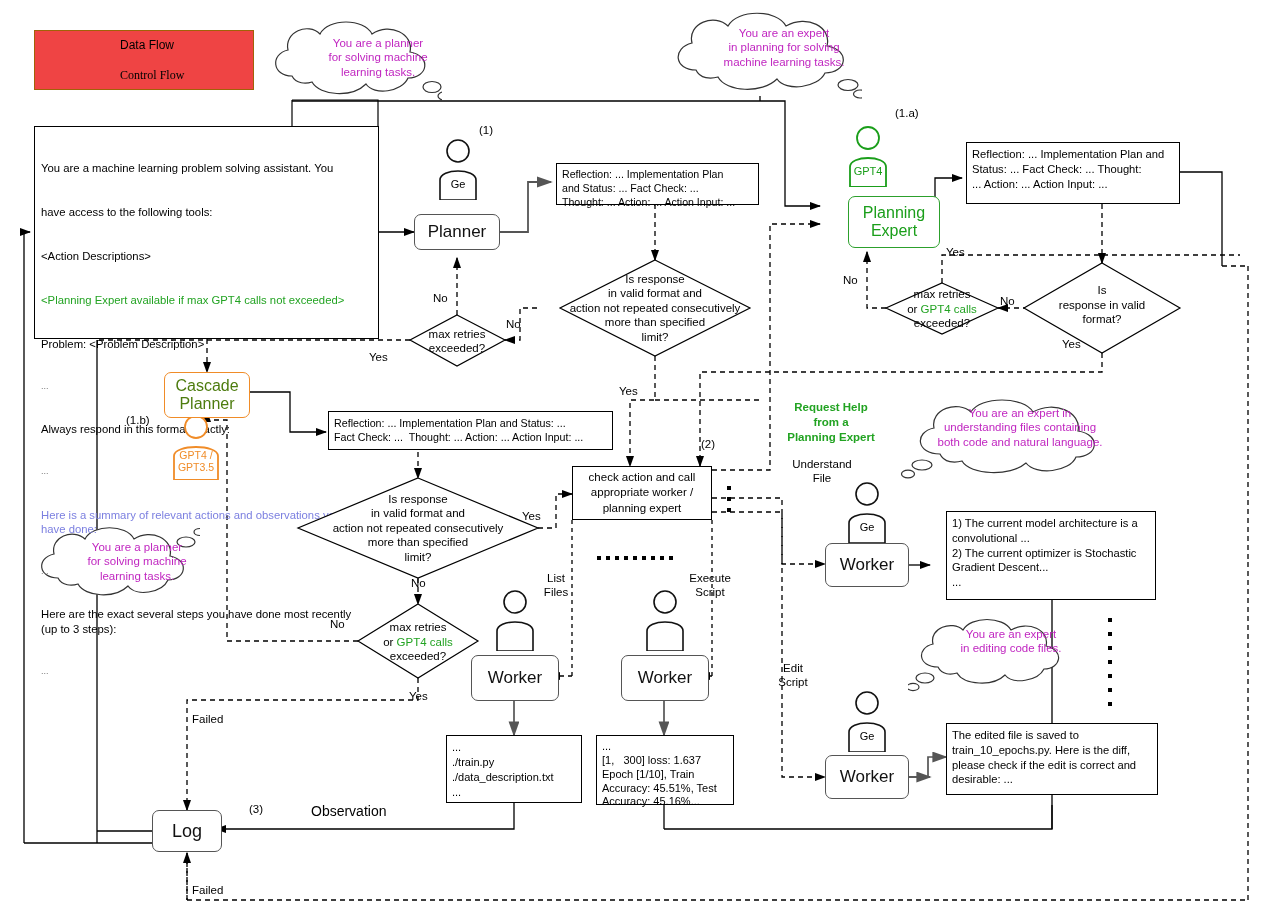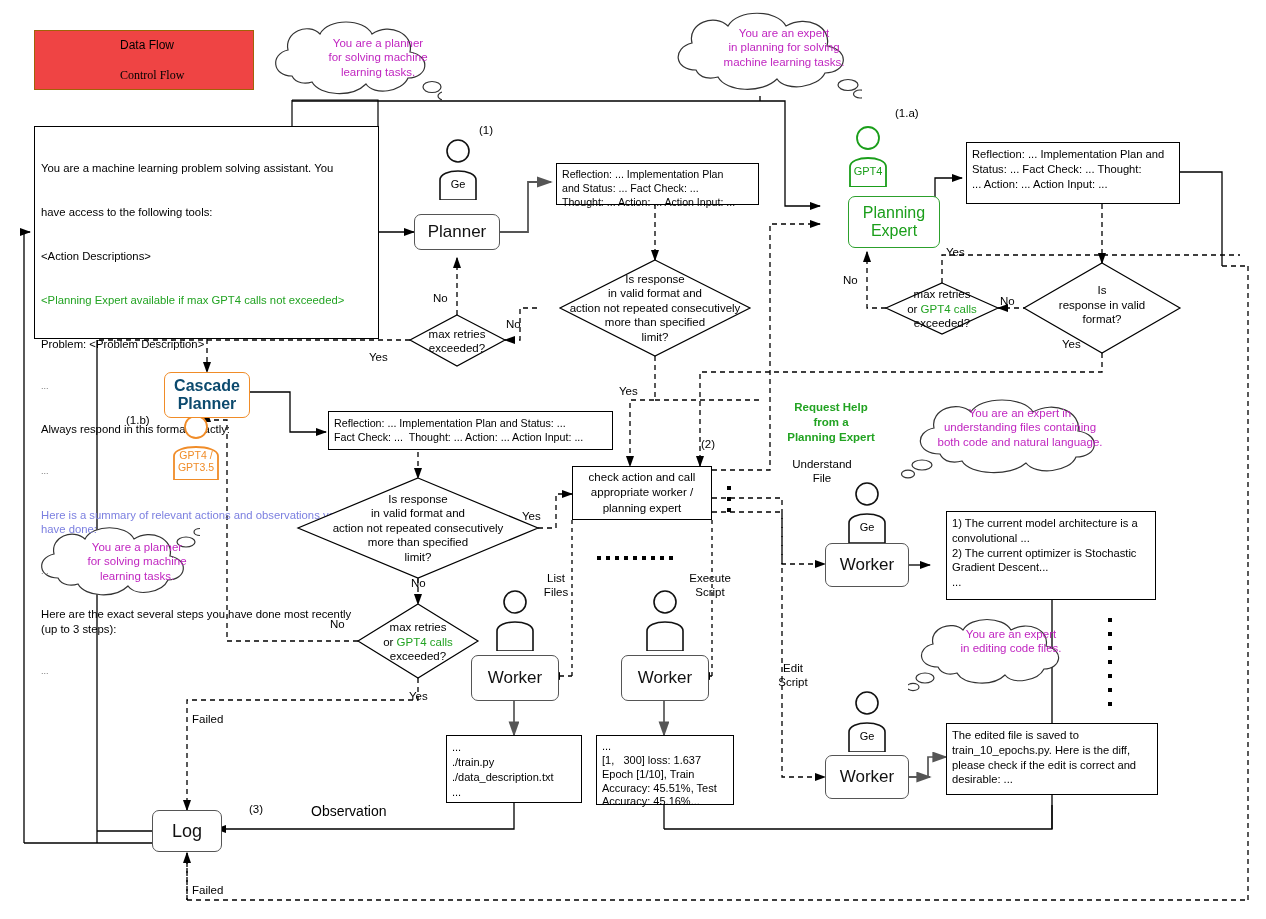--- a/index.html
+++ b/index.html
@@ -5,21 +5,21 @@
   html,body{margin:0;padding:0;background:#ffffff;}
   body{font-family:"Liberation Sans",sans-serif;}
   #stage{position:relative;width:1266px;height:919px;background:#fff;overflow:hidden;}
   #stage svg.layer{position:absolute;left:0;top:0;width:1266px;height:919px;pointer-events:none;}
 
   .box{position:absolute;box-sizing:border-box;border:1px solid #000;background:#fff;
        font-size:11.5px;line-height:1.28;color:#000;padding:4px 5px;white-space:pre-wrap;}
   .node{position:absolute;box-sizing:border-box;border:1.6px solid #555;border-radius:7px;background:#fff;
         display:flex;align-items:center;justify-content:center;text-align:center;font-size:17px;color:#111;}
   .node.green{border-color:#2ca02c;color:#1a9e1a;font-size:16px;line-height:1.1;}
-  .node.orange{border-color:#f08c28;color:#0c4a6e;font-size:16px;line-height:1.1;font-weight:bold;}
+  .node.orange{border-color:#f08c28;color:#4d7c0f;font-size:16px;line-height:1.1;}
 
   .lbl{position:absolute;font-size:11.5px;color:#000;white-space:pre;line-height:1.2;}
   .lbl.c{text-align:center;}
   .lbl.green{color:#22a322;font-weight:bold;text-align:center;margin-left:10px;}
 
   .diamond-txt{position:absolute;text-align:center;font-size:11.5px;line-height:1.25;color:#000;
                display:flex;align-items:center;justify-content:center;}
   .gtxt{color:#22a322;}
 
   .cloud{position:absolute;}

